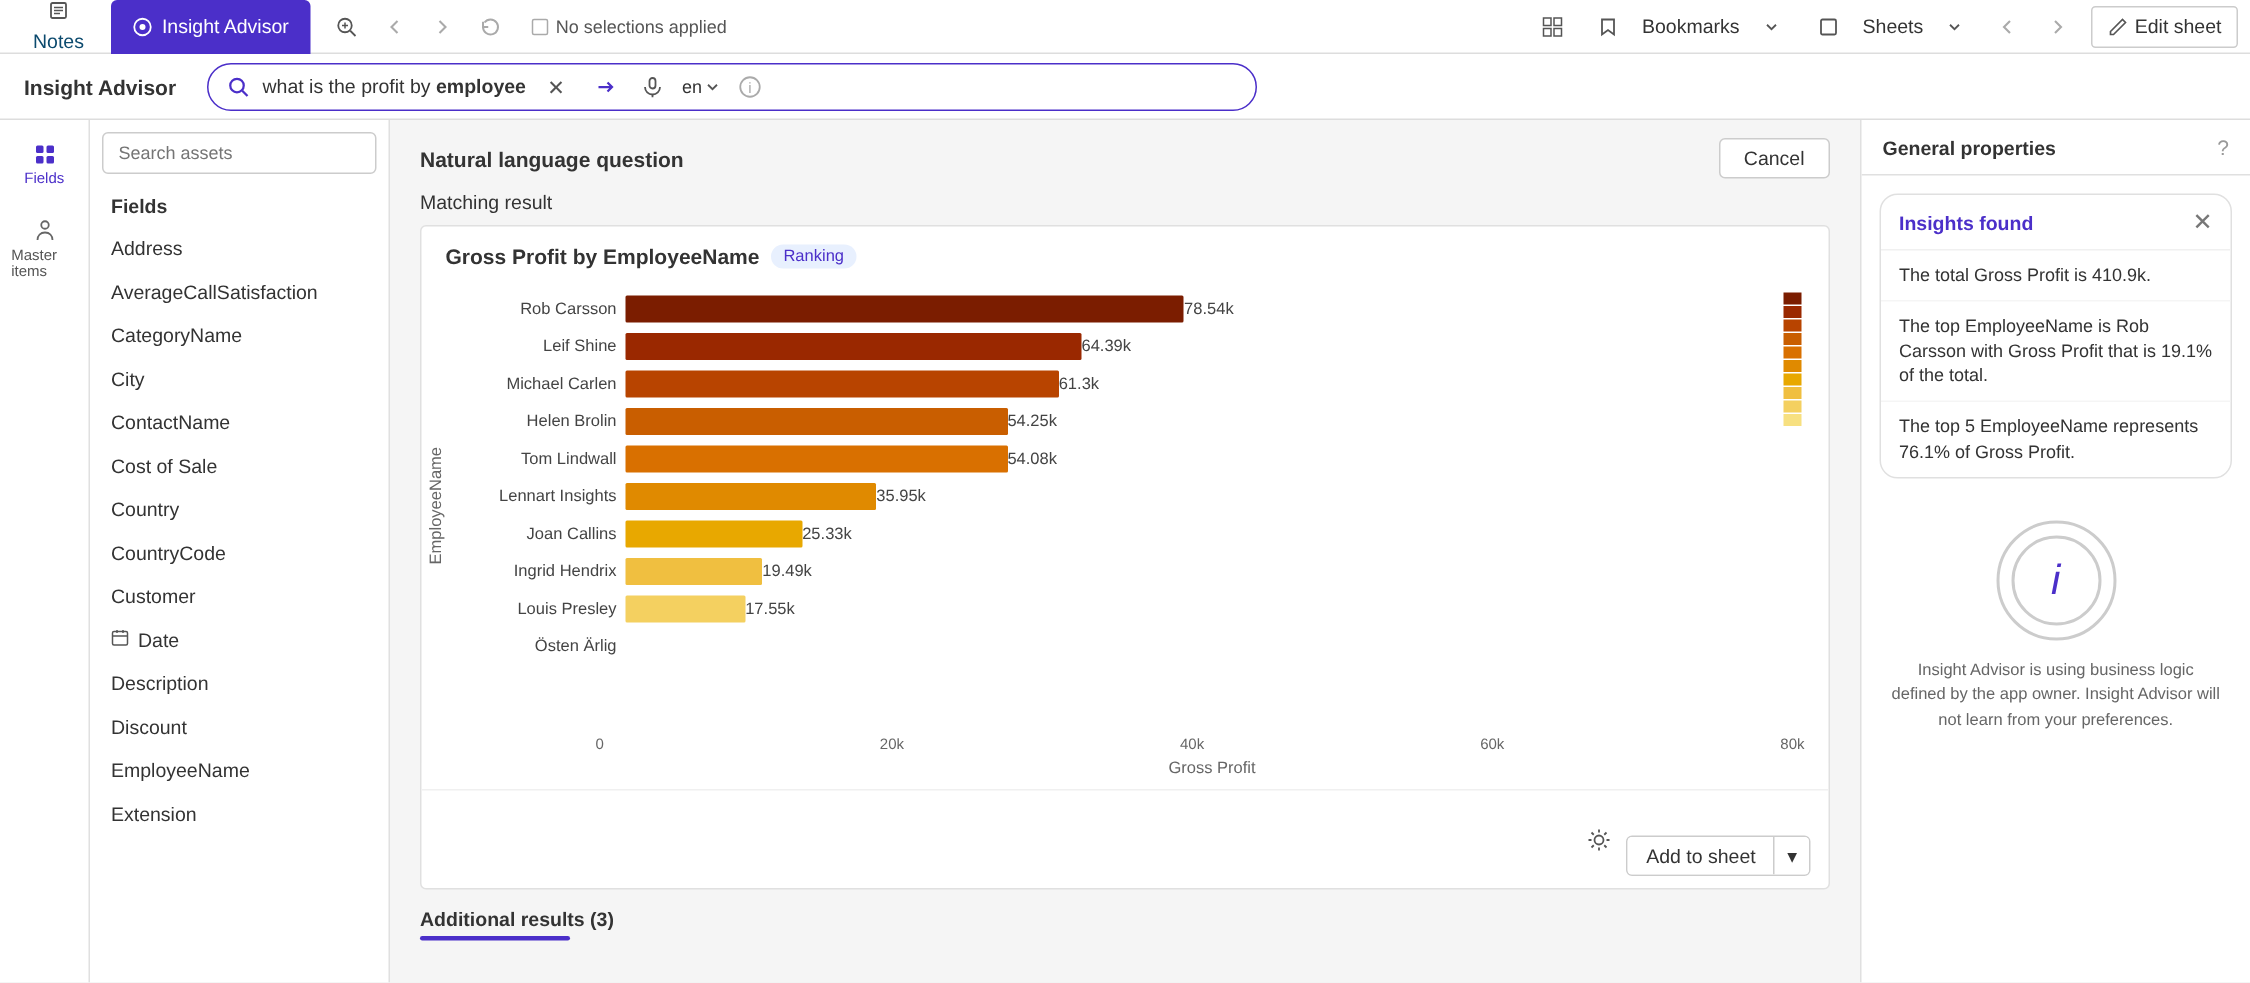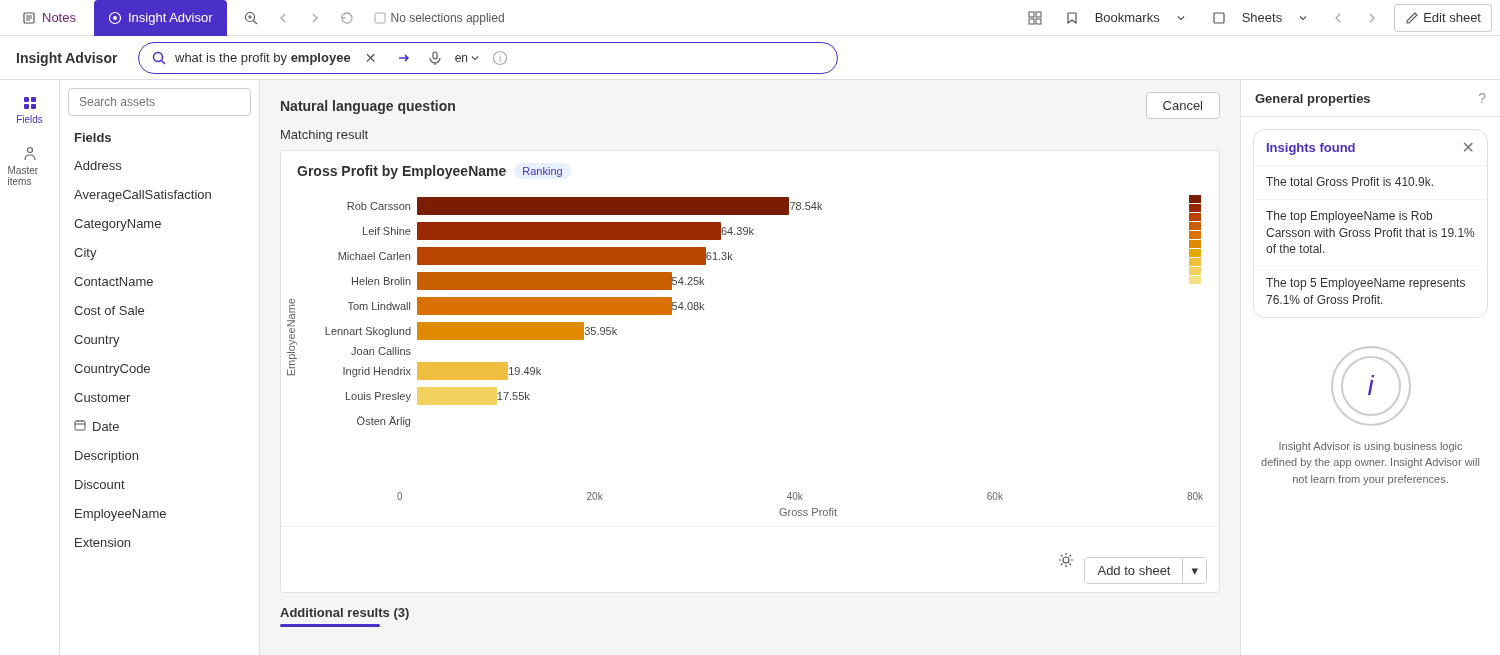--- a/index.html
+++ b/index.html
@@ -8,21 +8,21 @@
     
     .topbar {
       display: flex; align-items: center; height: 36px;
       background: #fff; border-bottom: 1px solid #ddd;
       padding: 0 8px; gap: 4px;
     }
     .topbar-tab {
       padding: 0 14px; height: 36px; display: flex; align-items: center;
       font-size: 13px; cursor: pointer; gap: 6px; border: none; background: transparent;
     }
-    .topbar-tab.notes { color: #701a75; }
+    .topbar-tab.notes { color: #0c4a6e; flex-direction: column; }
     .topbar-tab.insight { background: #4b2fc9; color: #fff; border-radius: 4px 4px 0 0; }
     .topbar-icons { display: flex; align-items: center; gap: 8px; margin-left: 8px; }
     .topbar-icon { width: 24px; height: 24px; display: flex; align-items: center; justify-content: center; cursor: pointer; color: #555; font-size: 14px; }
     .topbar-selection { margin-left: 10px; color: #555; font-size: 12px; display: flex; align-items: center; gap: 4px; }
     .topbar-right { margin-left: auto; display: flex; align-items: center; gap: 10px; }
     .topbar-right-btn { display: flex; align-items: center; gap: 16px; font-size: 13px; color: #333; cursor: pointer; padding: 0 8px; height: 28px; border: none; background: transparent; }
     .topbar-edit-btn { border: 1px solid #ccc; border-radius: 3px; padding: 0 10px; height: 28px; font-size: 13px; color: #333; cursor: pointer; background: #fff; display: flex; align-items: center; gap: 4px; }
 
     
     .secondbar {
@@ -459,28 +459,32 @@
               </div>
             </div>
             <div class="bar-row">
               <div class="bar-label">Tom Lindwall</div>
               <div class="bar-container">
                 <div class="bar" style="width: 254.6px; background: rgb(217, 112, 0);"></div>
                 <div class="bar-value">54.08k</div>
               </div>
             </div>
             <div class="bar-row">
-              <div class="bar-label">Lennart Skoglund</div>
+              <div class="bar-label">Lennart Insights</div>
               <div class="bar-container">
                 <div class="bar" style="width: 167.2px; background: rgb(224, 138, 0);"></div>
                 <div class="bar-value">35.95k</div>
               </div>
             </div>
             <div class="bar-row">
               <div class="bar-label">Joan Callins</div>
+              <div class="bar-container">
+                <div class="bar" style="width: 117.8px; background: rgb(232, 168, 0);"></div>
+                <div class="bar-value">25.33k</div>
+              </div>
             </div>
             <div class="bar-row">
               <div class="bar-label">Ingrid Hendrix</div>
               <div class="bar-container">
                 <div class="bar" style="width: 91.2px; background: rgb(240, 191, 64);"></div>
                 <div class="bar-value">19.49k</div>
               </div>
             </div>
             <div class="bar-row">
               <div class="bar-label">Louis Presley</div>

